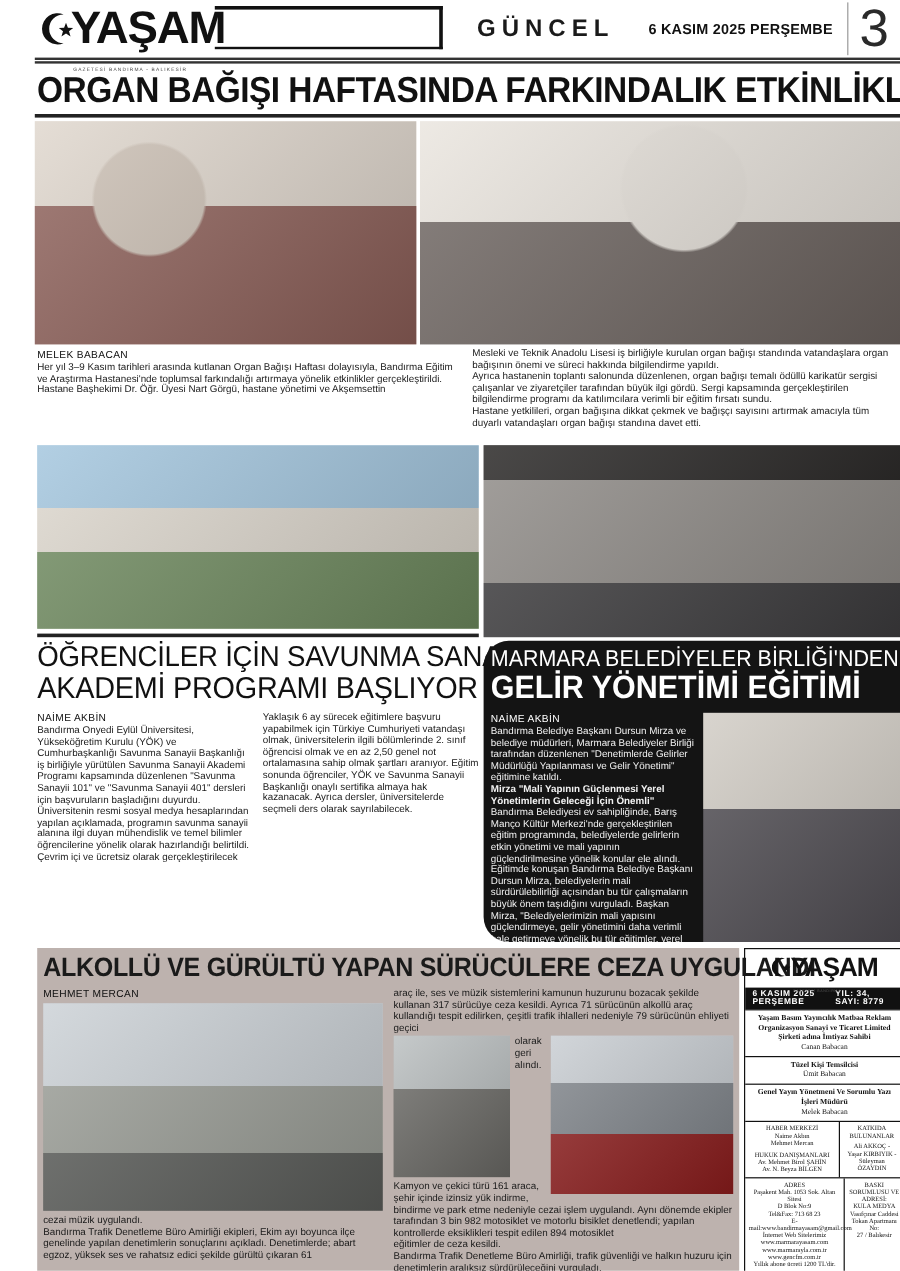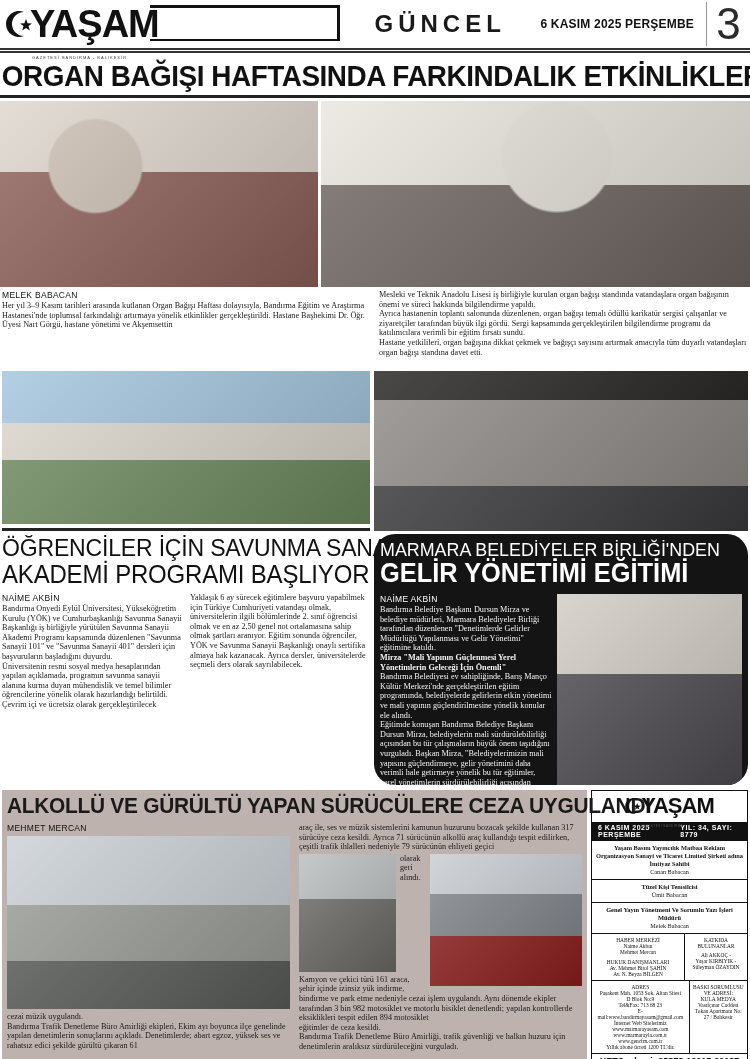--- a/index.html
+++ b/index.html
@@ -2,36 +2,36 @@
 <html><head>
 <meta charset="utf-8">
 <style>
   * { box-sizing: border-box; margin: 0; padding: 0; }
   html, body {
     width: 750px; height: 1059px;
     background: #ffffff;
     font-family: "Liberation Sans", sans-serif;
     overflow: hidden;
   }
-  .page { position: relative; width: 750px; height: 1059px; background:#fff; }
+  .page { position: relative; width: 750px; height: 1059px; background:#fff;padding-left:29px; }
 
   
   .masthead { position:relative; height:48px; display:flex; align-items:center; }
   .logo-wrap { width:340px; height:46px; position:relative; padding-left:6px; display:flex; align-items:center; }
   .logo-moon { width:26px; height:30px; position:relative; flex:none; margin-right:-2px;}
   .logo-moon svg { display:block; }
   .logo-text { font-family:"Liberation Sans", sans-serif; font-weight:bold; font-size:38px;
      letter-spacing:-1px; line-height:34px; color:#111; position:relative; }
   .logo-text .under { position:absolute; left:2px; top:34px; font-size:4px; letter-spacing:1px;
      color:#444; white-space:nowrap; font-weight:normal;}
   .logo-rule-top { position:absolute; left:150px; top:4px; width:190px; height:3px; background:#111; }
   .logo-rule-right { position:absolute; left:337px; top:4px; width:3px; height:36px; background:#111; }
   .logo-rule-bot { position:absolute; left:150px; top:38px; width:190px; height:2px; background:#111; }
 
-  .section-title { flex:1; text-align:center; font-weight:bold; font-size:24px;
+  .section-title { flex:1; text-align:center; font-weight:bold; font-size:20px;
      letter-spacing:5px; color:#1a1a1a; }
   .mast-date { font-size:12px; font-weight:bold; letter-spacing:0.2px; color:#111;
      padding-right:12px; white-space:nowrap; }
   .mast-pageno { width:44px; text-align:center; font-size:44px; font-weight:normal;
      color:#2a2a2a; line-height:44px; border-left:1px solid #999; }
   .mast-rules { height:6px; }
   .mast-rules .r1 { height:2px; background:#333; }
   .mast-rules .r2 { height:1px; background:#fff; }
   .mast-rules .r3 { height:2px; background:#333; }
 
@@ -67,21 +67,21 @@
       linear-gradient(#c9cfd4 0 40%, #9a9d96 40% 72%, #5b5d5a 72% 100%); }
   .ph-car   { background:
       linear-gradient(#c6cbd0 0 30%, #7e8389 30% 62%, #8e1d1d 62% 100%); }
   .ph-motos { background:
       linear-gradient(#b7bcbd 0 38%, #6b6a66 38% 100%); }
 
   
   .byline { font-weight:normal; font-size:8.5px; letter-spacing:0.3px; color:#111;
     margin-bottom:1px; }
   .bodytxt { font-size:8.2px; line-height:9.6px; color:#1a1a1a; text-align:left; }
-  .bodytxt p { margin:0;font-family:Liberation Serif, serif; }
+  .bodytxt p { margin:0; }
 
   
   .a1-photos { display:flex; gap:3px; height:186px; }
   .a1-cols { display:flex; gap:8px; padding:3px 2px 0 2px; }
   .a1-cols > div { width:50%; }
 
   
   .dark-block { background:#141414; color:#fff; position:relative;border-radius:21px; }
   .dark-block .byline { color:#fff; }
   .dark-block .bodytxt { color:#f2f2f2; }
@@ -186,21 +186,21 @@
     <div style="width:368px;">
       <div class="ph ph-campus" style="height:153px;"></div>
       <div class="head-rule" style="margin-top:4px;"></div>
       <div class="sh1" style="margin-top:3px;">ÖĞRENCİLER İÇİN SAVUNMA SANAYİİ</div>
       <div class="sh2">AKADEMİ PROGRAMI BAŞLIYOR</div>
       <div style="display:flex; gap:8px; margin-top:4px;">
         <div style="width:50%;">
           <div class="byline">NAİME AKBİN</div>
           <div class="bodytxt">
             <p>Bandırma Onyedi Eylül Üniversitesi, Yükseköğretim Kurulu (YÖK) ve Cumhurbaşkanlığı Savunma Sanayii Başkanlığı iş birliğiyle yürütülen Savunma Sanayii Akademi Programı kapsamında düzenlenen "Savunma Sanayii 101" ve "Savunma Sanayii 401" dersleri için başvuruların başladığını duyurdu.</p>
-            <p>Üniversitenin resmi sosyal medya hesaplarından yapılan açıklamada, programın savunma sanayii alanına kurma duyan mühendislik ve temel bilimler öğrencilerine yönelik olarak hazırlandığı belirtildi. Çevrim içi ve ücretsiz olarak gerçekleştirilecek</p>
+            <p>Üniversitenin resmi sosyal medya hesaplarından yapılan açıklamada, programın savunma sanayii alanına ilgi duyan mühendislik ve temel bilimler öğrencilerine yönelik olarak hazırlandığı belirtildi. Çevrim içi ve ücretsiz olarak gerçekleştirilecek</p>
           </div>
         </div>
         <div style="width:50%;">
           <div class="bodytxt">
             <p>Yaklaşık 6 ay sürecek eğitimlere başvuru yapabilmek için Türkiye Cumhuriyeti vatandaşı olmak, üniversitelerin ilgili bölümlerinde 2. sınıf öğrencisi olmak ve en az 2,50 genel not ortalamasına sahip olmak şartları aranıyor. Eğitim sonunda öğrenciler, YÖK ve Savunma Sanayii Başkanlığı onaylı sertifika almaya hak kazanacak. Ayrıca dersler, üniversitelerde seçmeli ders olarak sayrılabilecek.</p>
           </div>
         </div>
       </div>
     </div>
 

